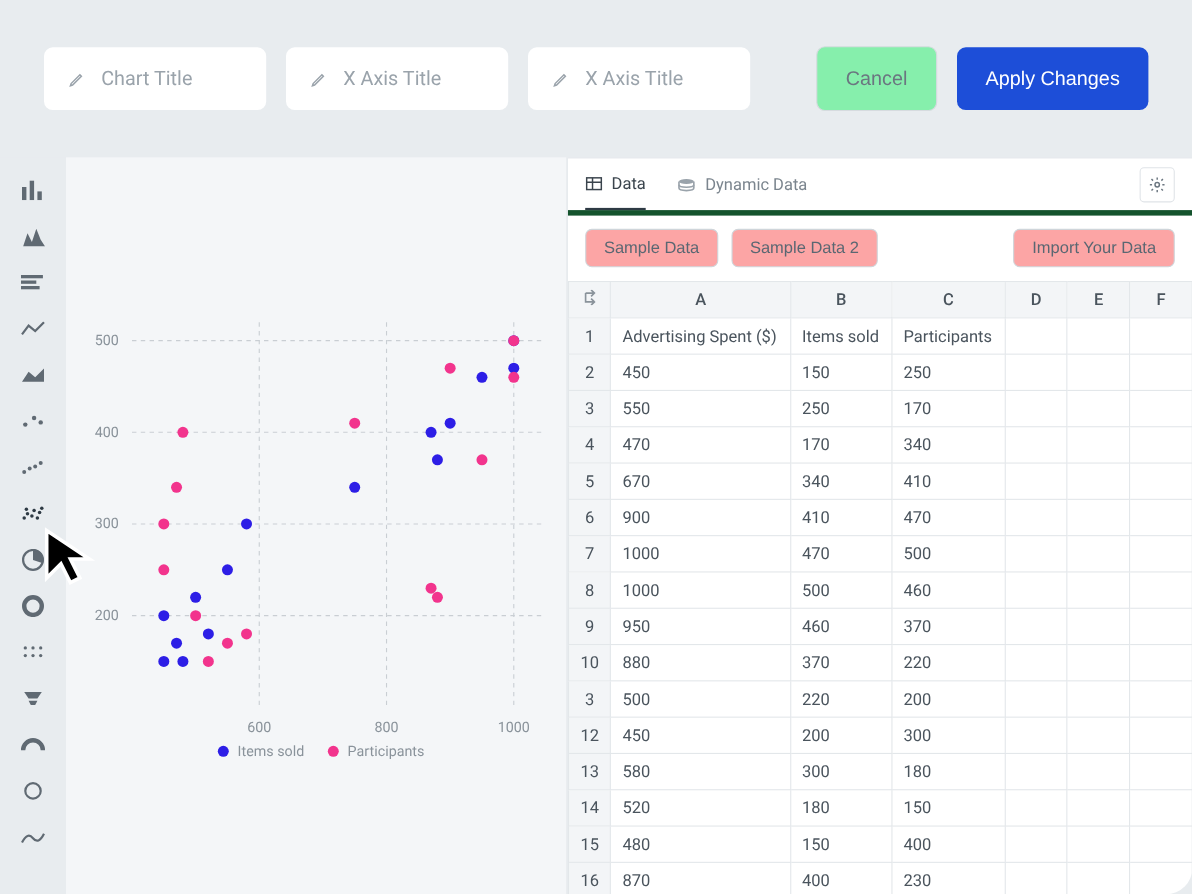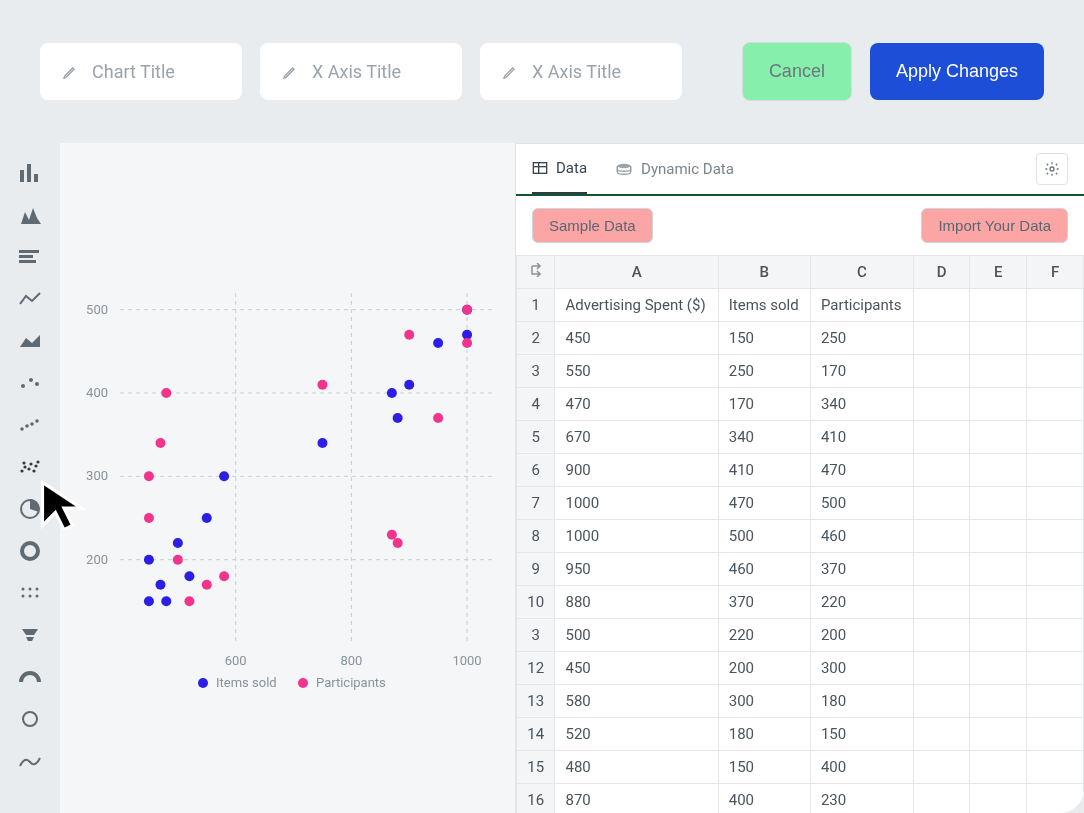--- a/index.html
+++ b/index.html
@@ -74,21 +74,21 @@
     border-top: 1px solid #e0e4e8;
     display: flex;
     flex-direction: column;
     overflow: hidden;
   }
   .tabs {
     display: flex;
     align-items: center;
     padding: 0 16px;
     height: 52px;
-    border-bottom: 2px solid #14532d;
+    border-bottom: 5px solid #14532d;
     gap: 28px;
     font-size: 15px;
     color: #7b858e;
   }
   .tab { display:flex; align-items:center; gap:8px; height:100%; cursor:pointer; }
   .tab.active { color:#3a444d; border-bottom: 2px solid #2e3a44; }
   .tabs .spacer { flex:1; }
   .gear-btn { width:32px; height:32px; border:1px solid #e0e4e8; border-radius:4px; display:flex; align-items:center; justify-content:center; cursor:pointer; }
 
   .sample-row {
@@ -336,20 +336,21 @@
       <div class="gear-btn">
         <svg width="16" height="16" viewBox="0 0 24 24" fill="none" stroke="#6b7680" stroke-width="2">
             <circle cx="12" cy="12" r="3"></circle>
             <path d="M12 2v3M12 19v3M4.2 4.2l2.1 2.1M17.7 17.7l2.1 2.1M2 12h3M19 12h3M4.2 19.8l2.1-2.1M17.7 6.3l2.1-2.1"></path>
           </svg>
       </div>
     </div>
 
     <div class="sample-row">
       <button class="sample-btn">Sample Data</button>
+      <button class="sample-btn">Sample Data 2</button>
       <button class="sample-btn import-btn">Import Your Data</button>
     </div>
 
     <div class="table-scroll">
       <table class="sheet" id="sheet">
           <colgroup>
             <col style="width:38px">
             <col style="width:155px">
             <col style="width:82px">
             <col style="width:92px">

